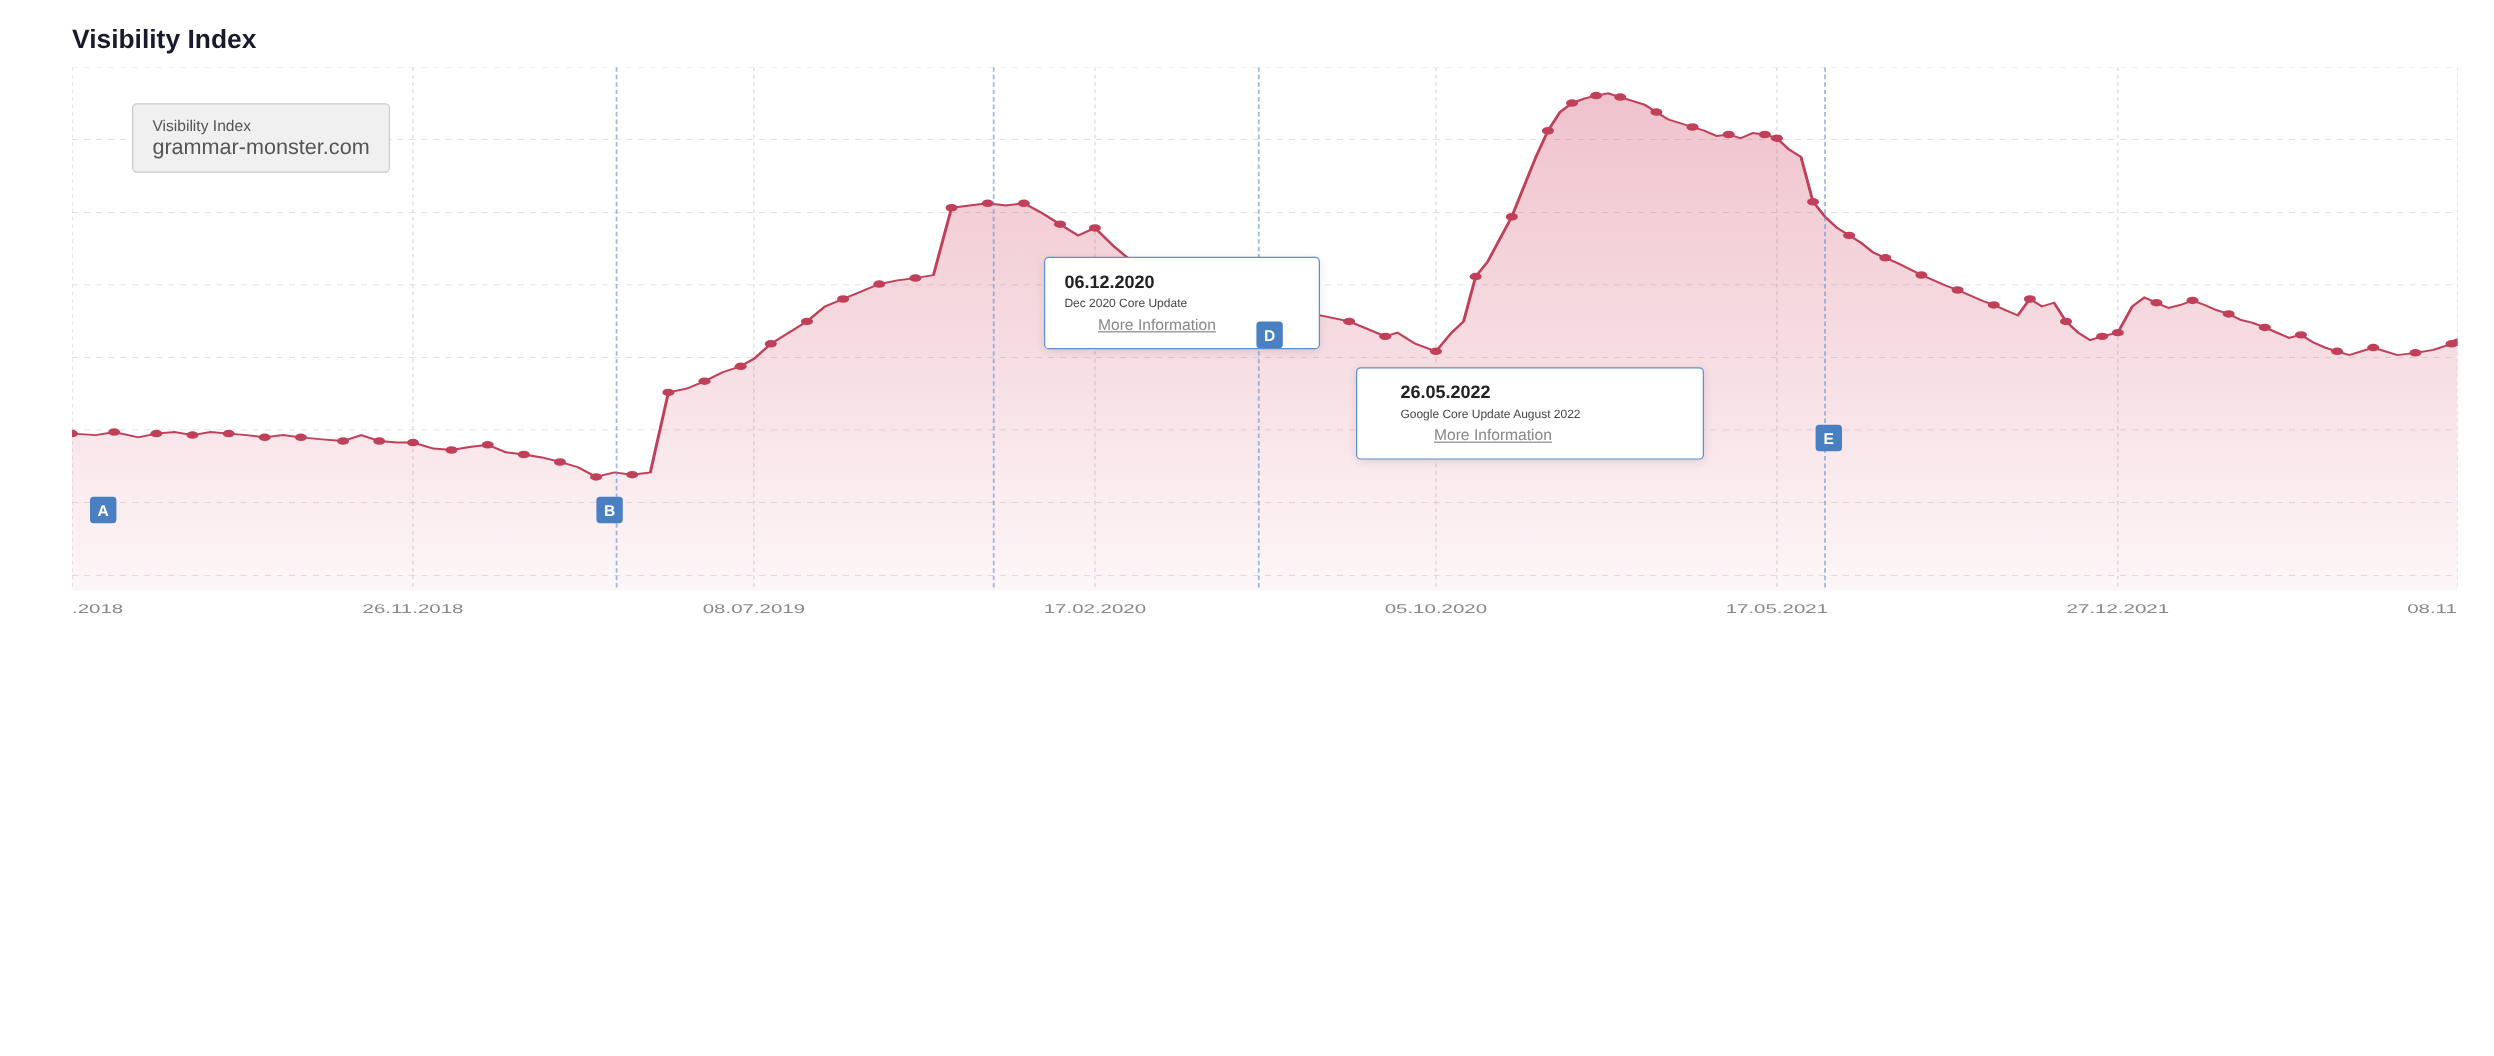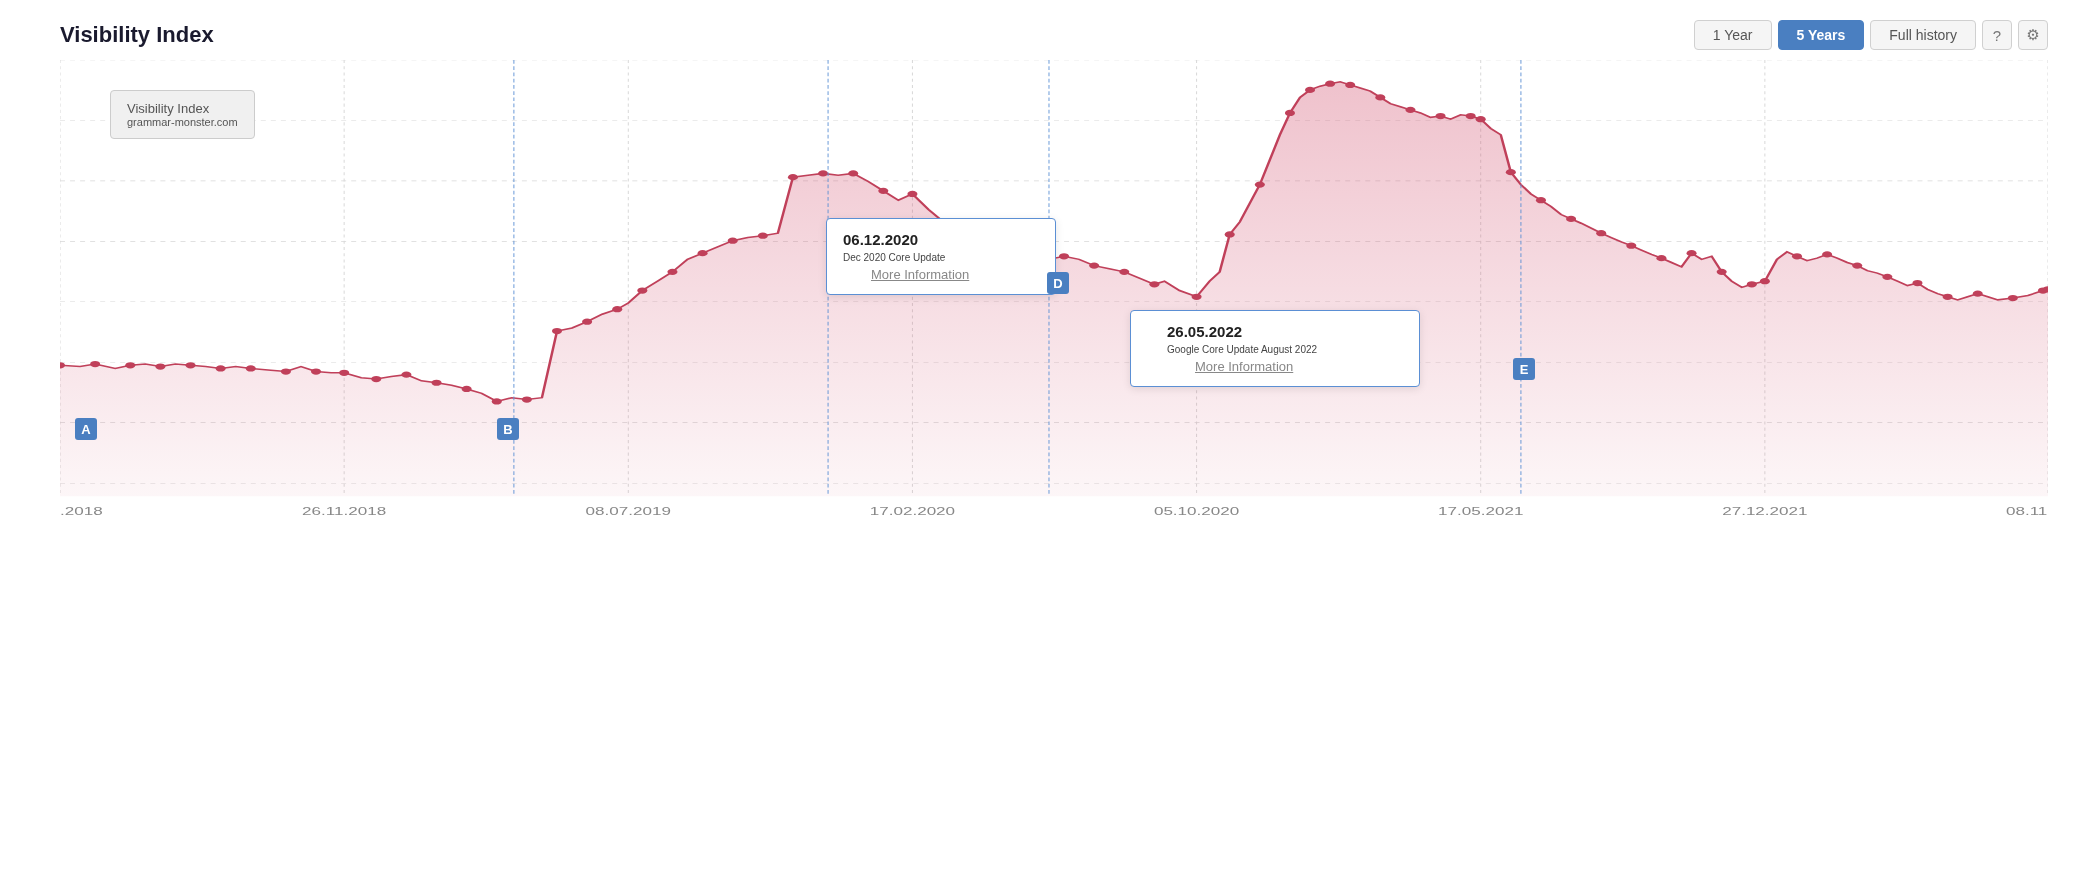--- a/index.html
+++ b/index.html
@@ -76,21 +76,21 @@
       background: #f0f0f0;
       border: 1px solid #ccc;
       border-radius: 4px;
       padding: 10px 16px;
     }
     .legend-title {
       font-size: 13px;
       color: #555;
     }
     .legend-domain {
-      font-size: 11px;
+      font-size: 18px;
       color: #555;
     }
     .tooltip-box {
       position: absolute;
       background: #fff;
       border: 1.5px solid #5b8fd4;
       border-radius: 4px;
       padding: 12px 16px;
       min-width: 200px;
       box-shadow: 0 2px 8px rgba(0,0,0,0.1);
@@ -152,27 +152,20 @@
       top: 295px;
       left: 1450px;
     }
   </style>
 </head>
 <body>
 
 <div class="chart-container">
   <div class="header">
     <span class="chart-title">Visibility Index</span>
-    <div class="header-controls">
-      <button class="time-btn">1 Year</button>
-      <button class="time-btn active">5 Years</button>
-      <button class="time-btn">Full history</button>
-      <div class="icon-btn">?</div>
-      <div class="icon-btn">⚙</div>
-    </div>
   </div>
 
   <div class="chart-area">
     <svg class="main-chart" viewBox="0 0 1980 780" preserveAspectRatio="none">
       <defs>
         <linearGradient id="areaGrad" x1="0" y1="0" x2="0" y2="1">
           <stop offset="0%" stop-color="rgba(210,80,110,0.35)"></stop>
           <stop offset="100%" stop-color="rgba(210,80,110,0.05)"></stop>
         </linearGradient>
       </defs>
@@ -384,21 +377,21 @@
     <div class="event-marker marker-a" style="top:358px; left:15px;">
       <span>A</span>
     </div>
 
     
     <div class="event-marker marker-b" style="top:358px; left:437px;">
       <span>B</span>
     </div>
 
     
-    <div class="tooltip-box tooltip1" style="top:158px; left:766px; min-width:230px;">
+    <div class="tooltip-box tooltip1" style="top:158px; left:810px; min-width:230px;">
       <div class="tooltip-date">06.12.2020</div>
       <div class="tooltip-event">Dec 2020 Core Update</div>
       <div class="tooltip-link">More Information</div>
     </div>
 
     
     <div class="event-marker marker-d" style="top:212px; left:987px;">
       <span>D</span>
     </div>
 

